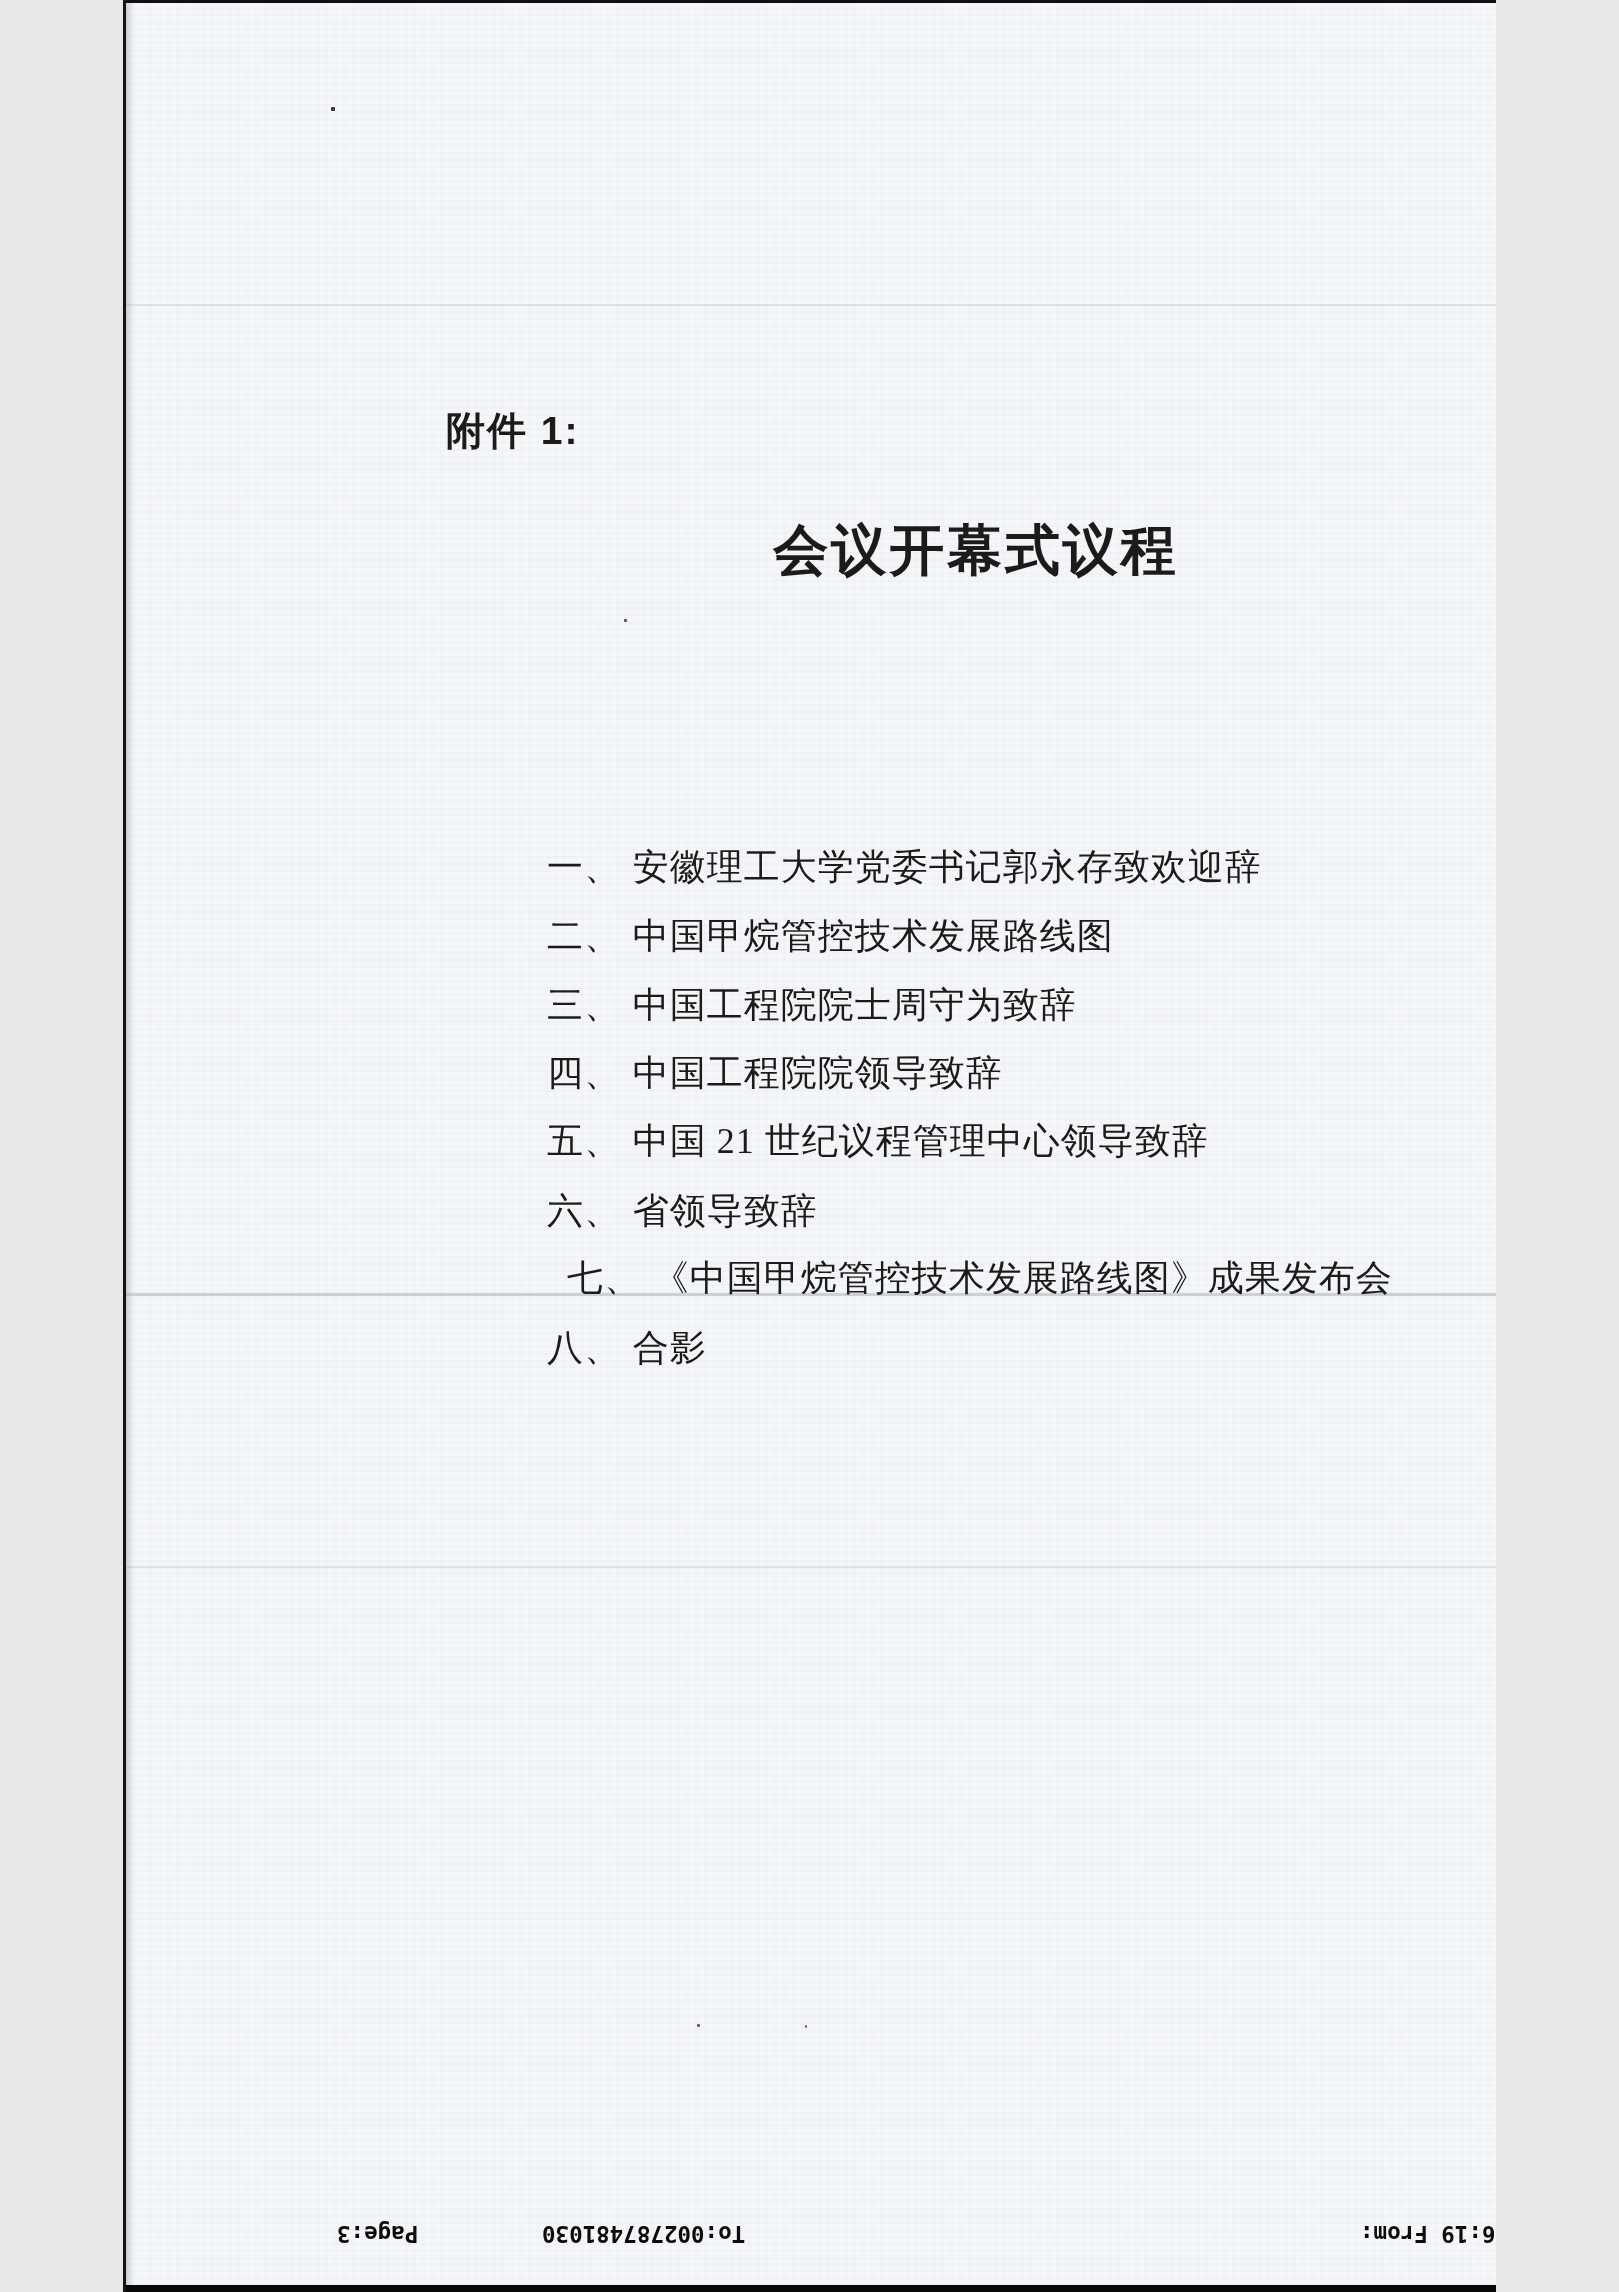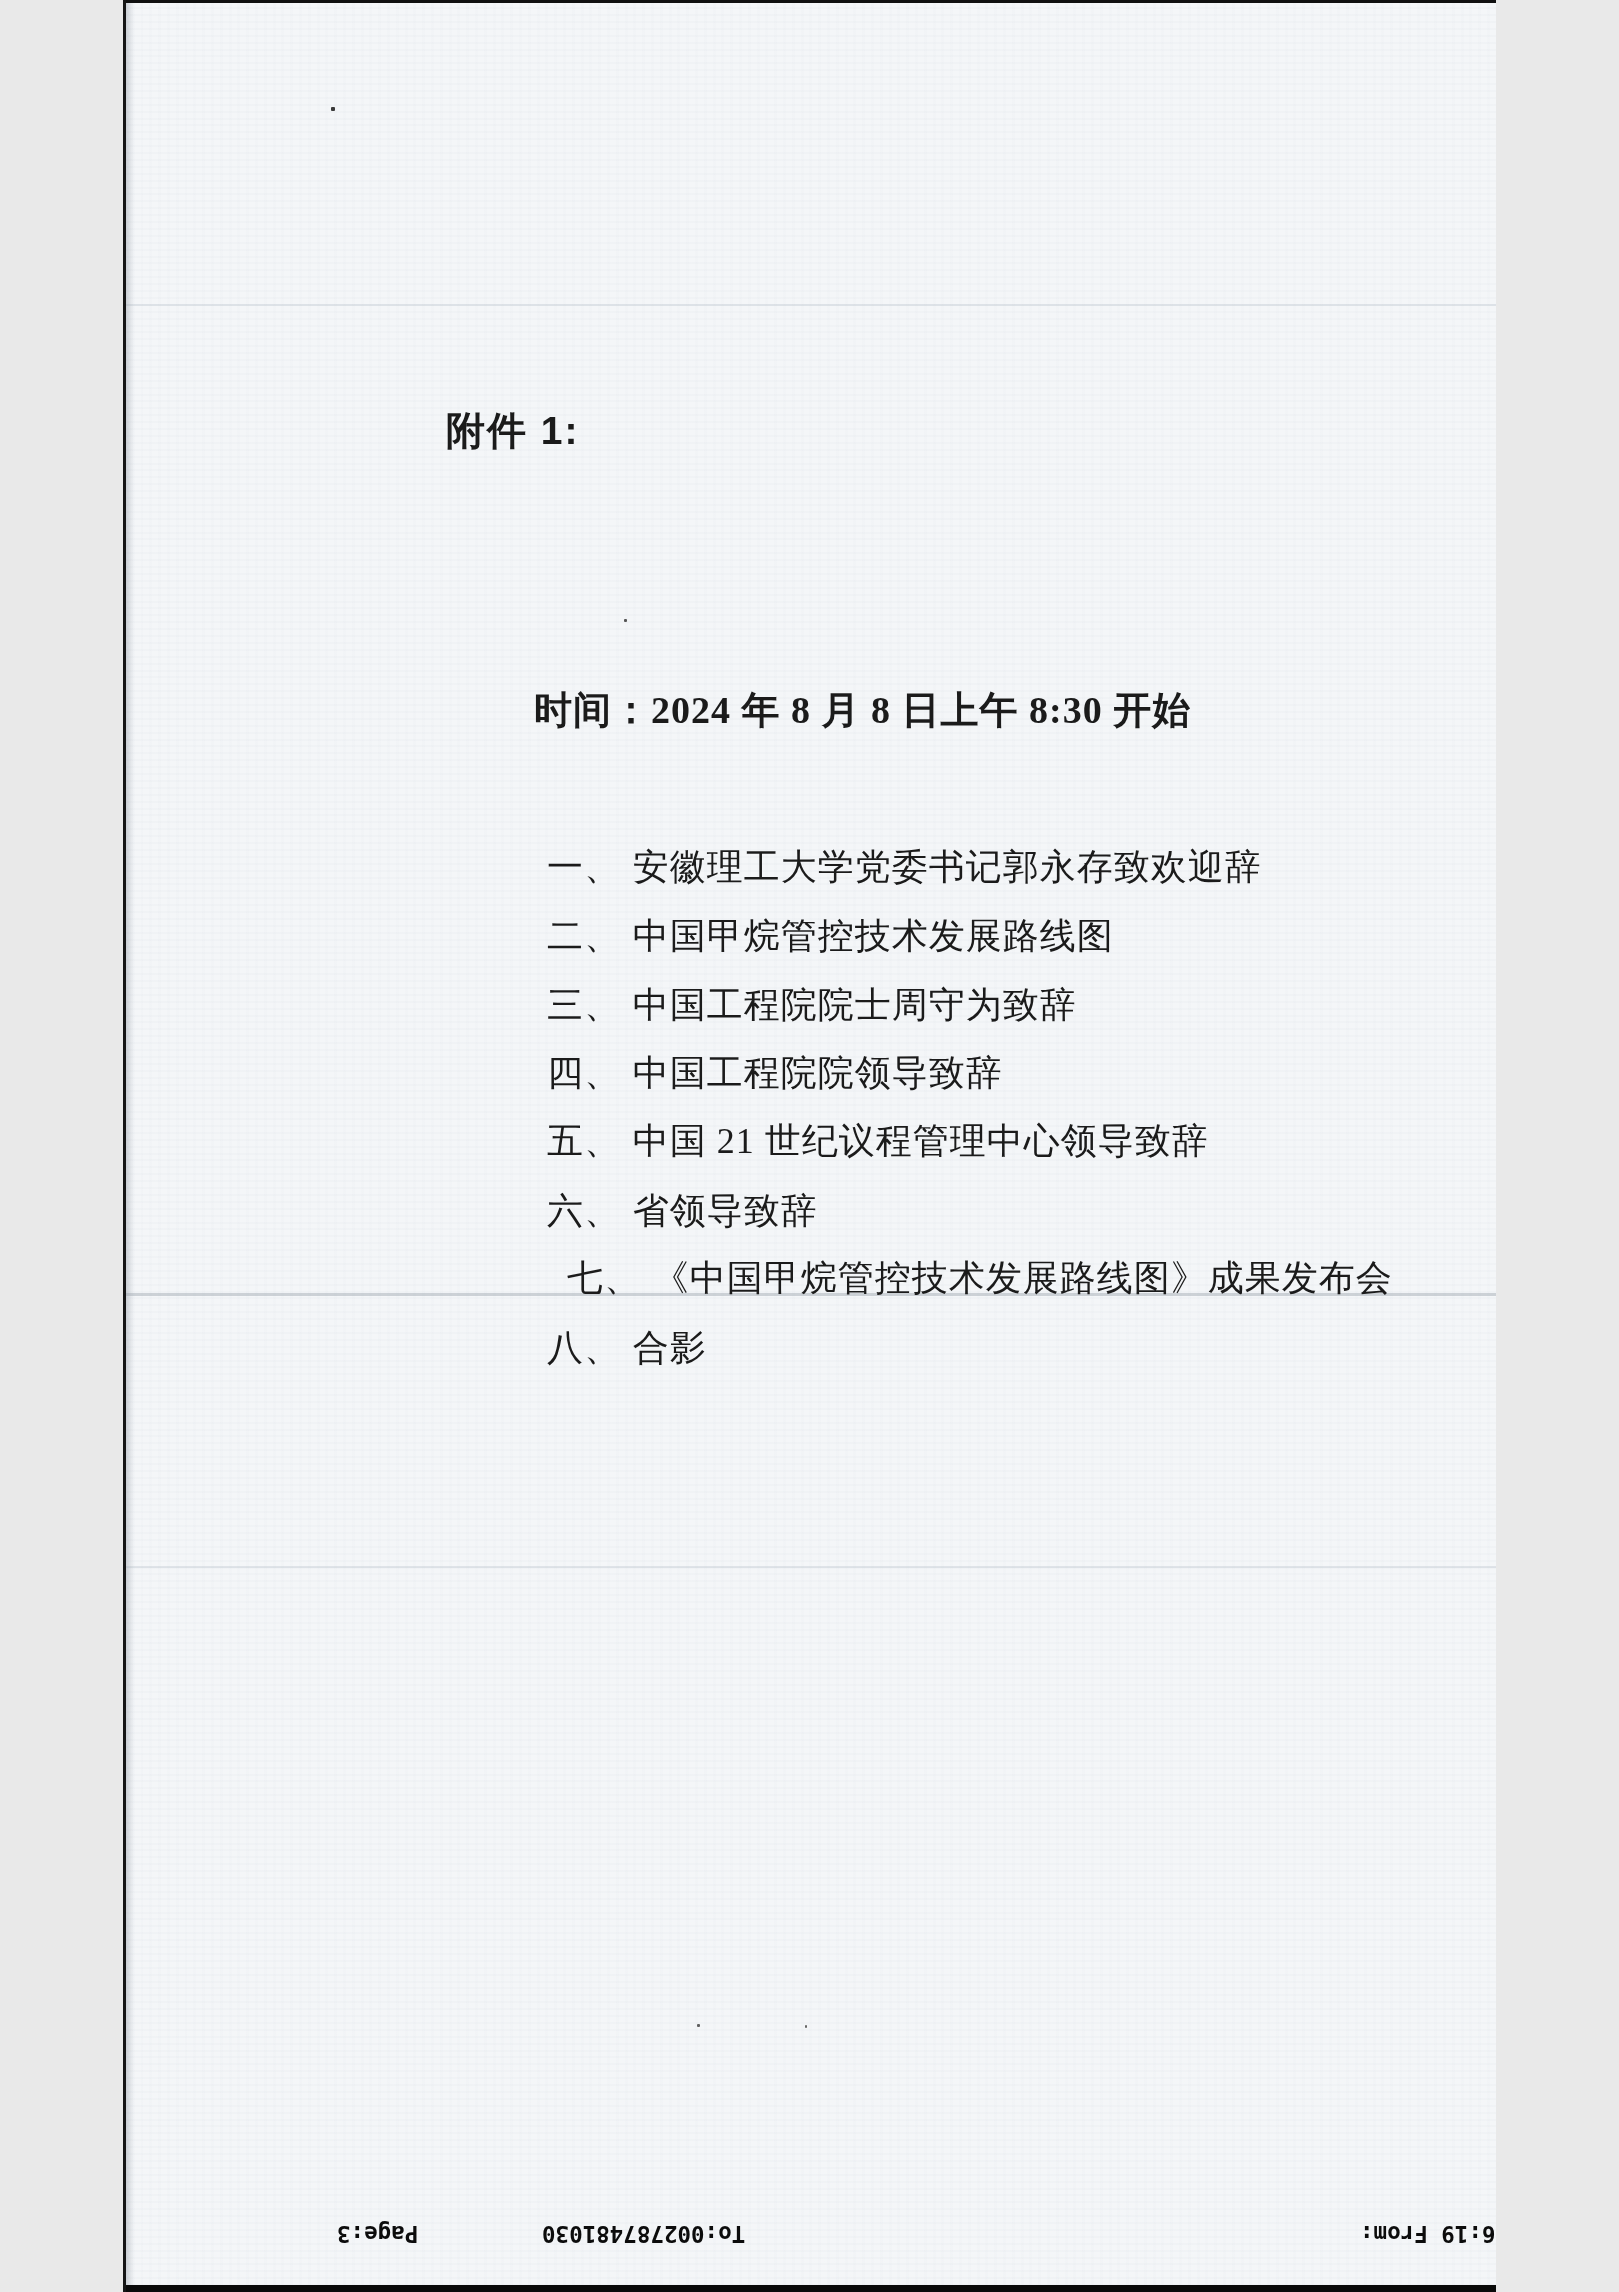--- a/index.html
+++ b/index.html
@@ -82,22 +82,22 @@
   <div class="band band-2"></div>
   <div class="band band-3"></div>
   <div class="speck sp1"></div>
   <div class="speck sp2"></div>
   <div class="speck sp3"></div>
   <div class="speck sp4"></div>
   <div class="speck sp5"></div>
 
   <div class="attachment">附件 1:</div>
 
+  <div class="doc-title">会议开幕式议程</div>
 
-  <div class="meta-line meta-time">时间：2024 年 8 月 8 日上午 8:30 开始</div>
 
 
   <div class="agenda-item it0"><span class="num">一、</span><span>安徽理工大学党委书记郭永存致欢迎辞</span></div>
   <div class="agenda-item it1"><span class="num">二、</span><span>中国甲烷管控技术发展路线图</span></div>
   <div class="agenda-item it2"><span class="num">三、</span><span>中国工程院院士周守为致辞</span></div>
   <div class="agenda-item it3"><span class="num">四、</span><span>中国工程院院领导致辞</span></div>
   <div class="agenda-item it4"><span class="num">五、</span><span>中国 21 世纪议程管理中心领导致辞</span></div>
   <div class="agenda-item it5"><span class="num">六、</span><span>省领导致辞</span></div>
   <div class="agenda-item it6"><span class="num">七、</span><span>《中国甲烷管控技术发展路线图》成果发布会</span></div>
   <div class="agenda-item it7"><span class="num">八、</span><span>合影</span></div>

